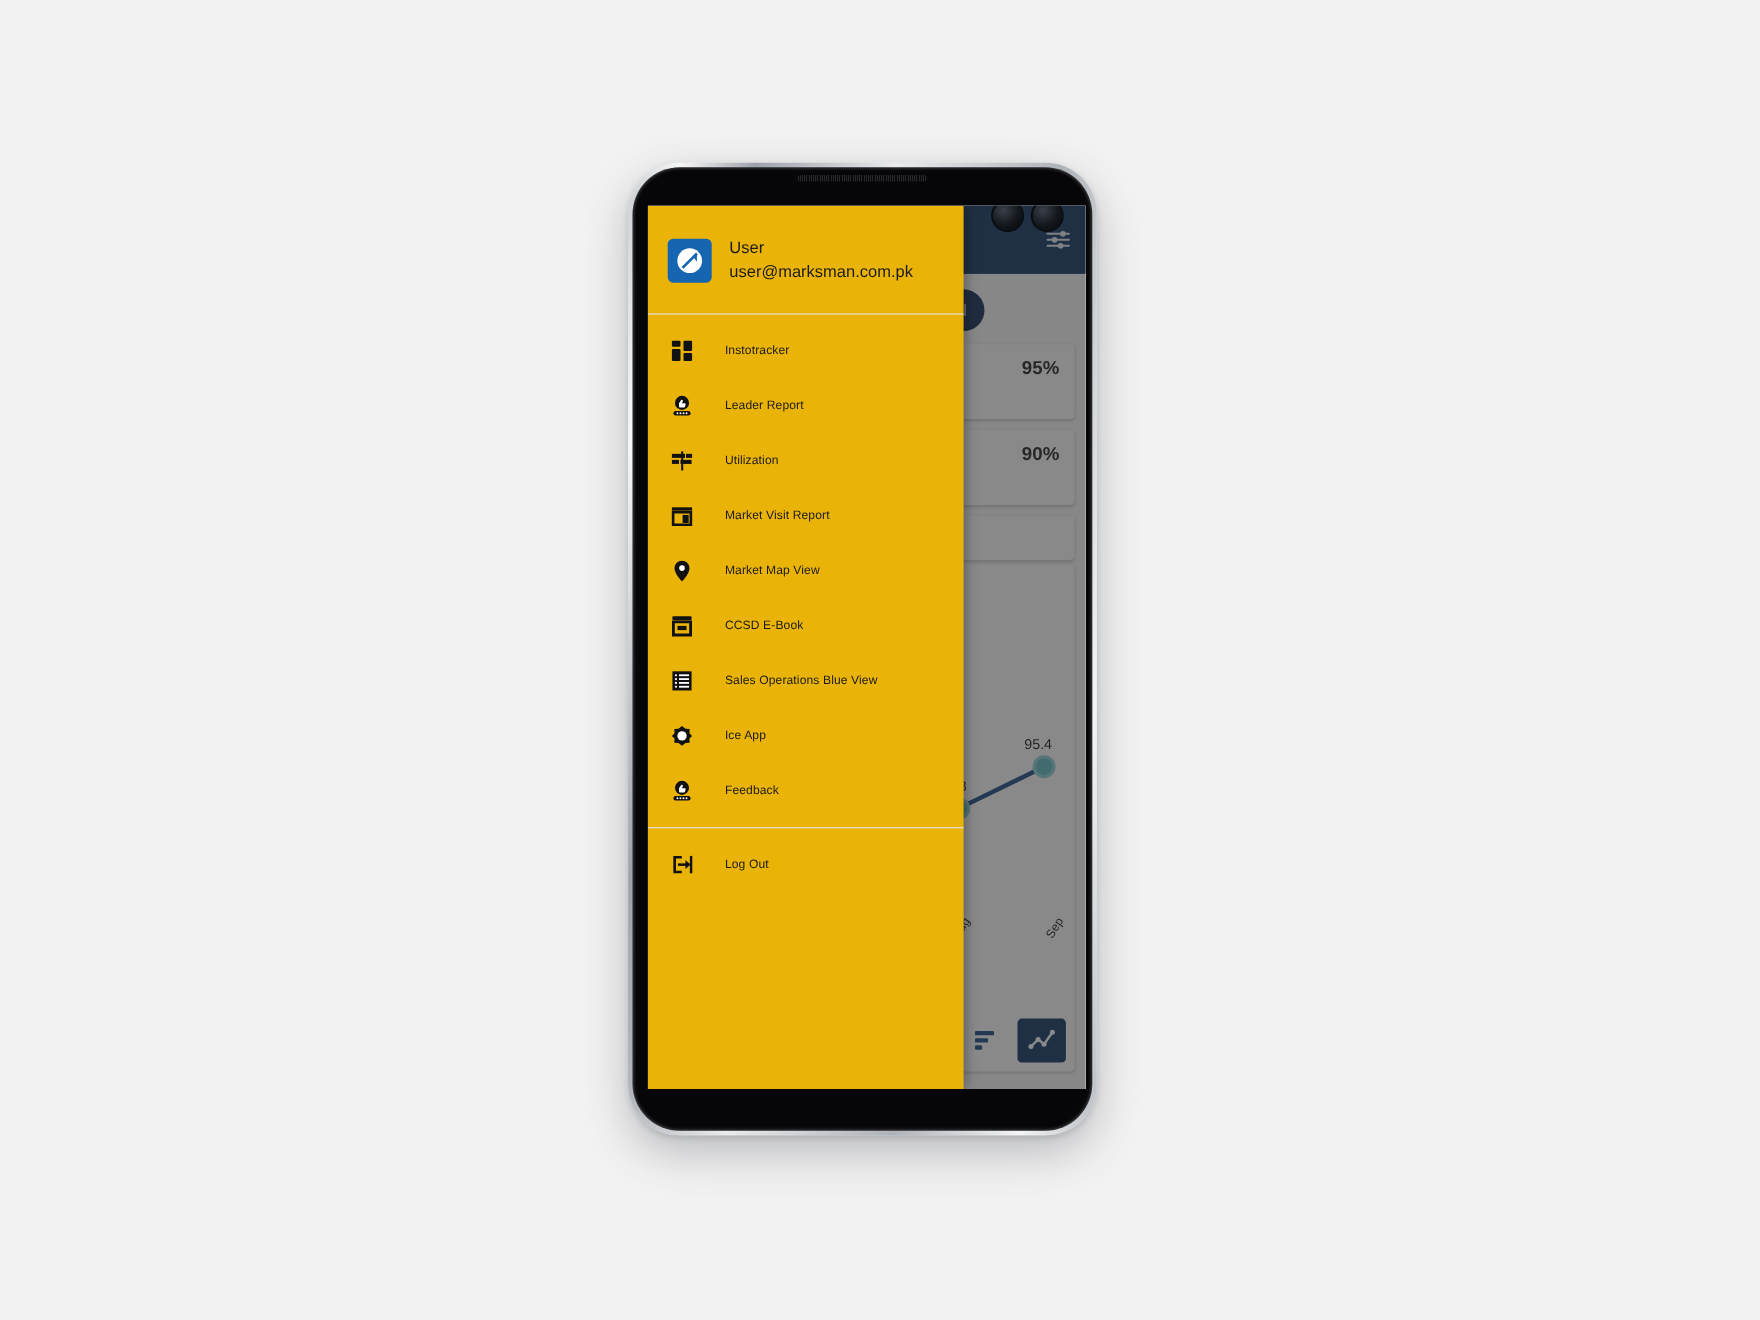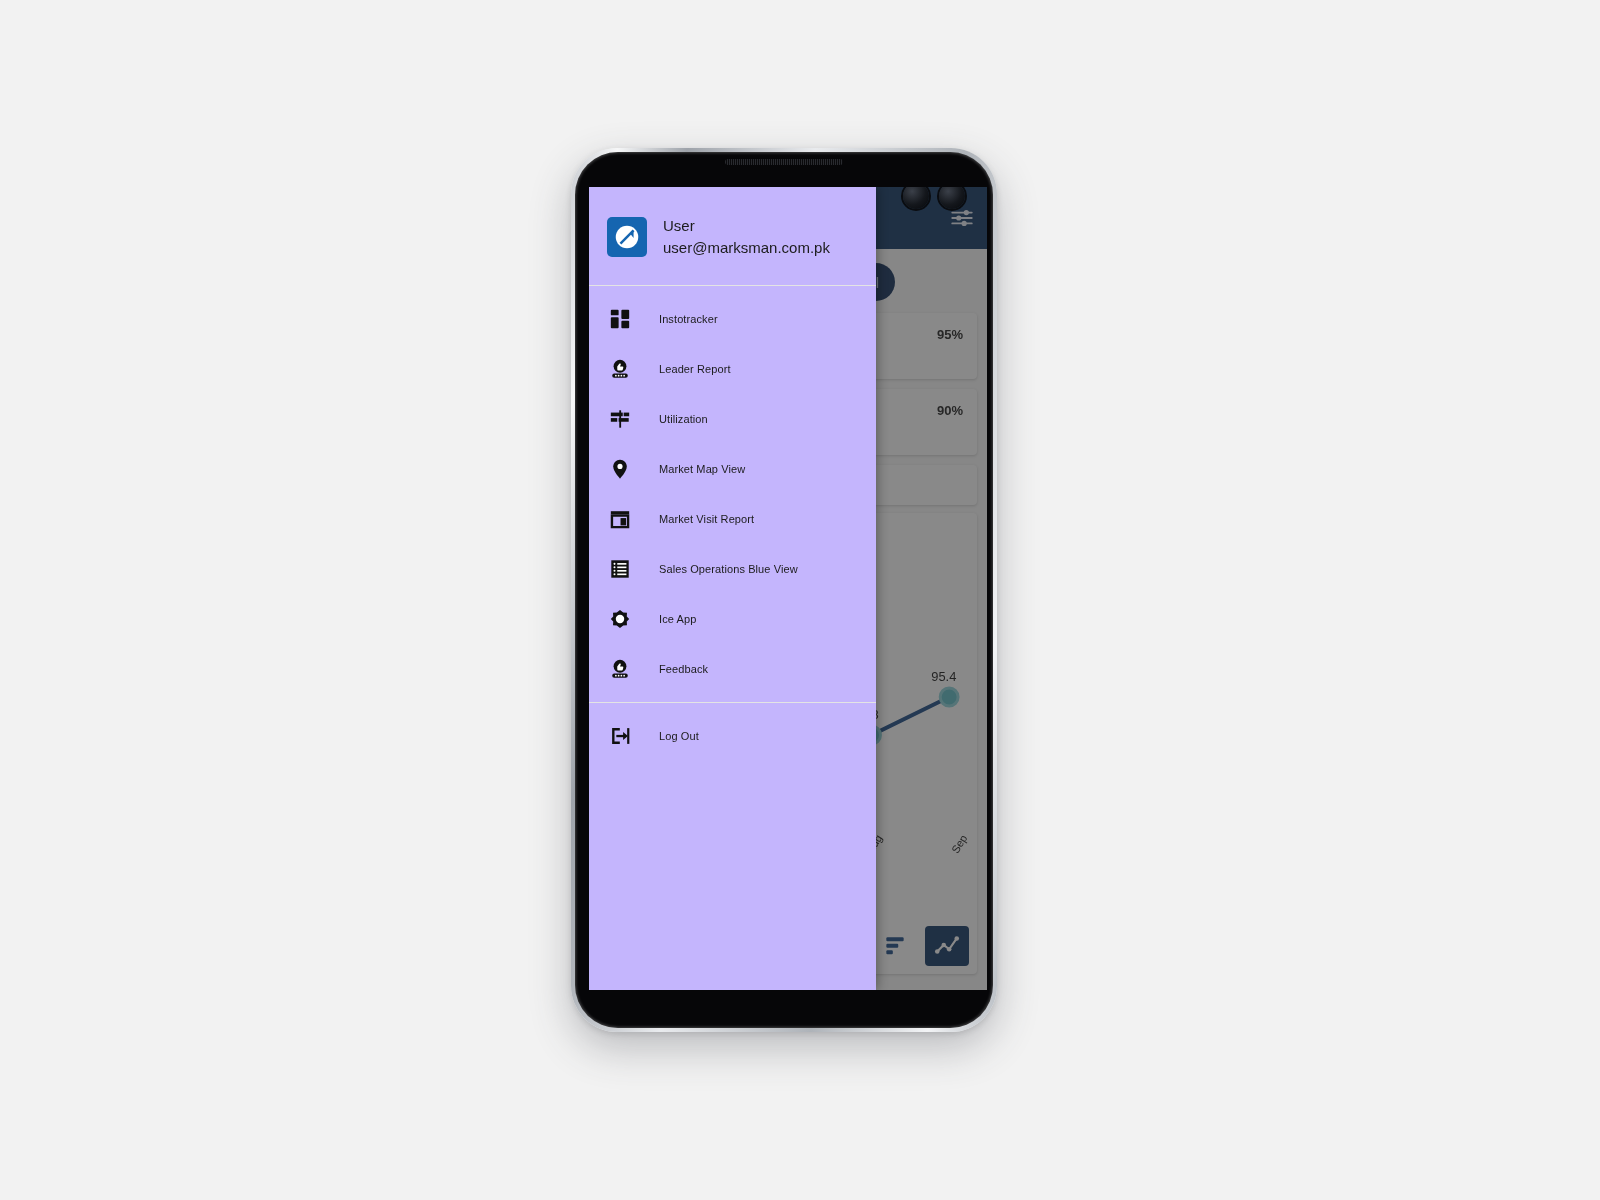--- a/index.html
+++ b/index.html
@@ -71,21 +71,21 @@
     font-size: 15px; padding: 0 16px;
   }
   .cards { position: absolute; top: 126px; left: 10px; right: 10px; }
   .stat-card {
     background: #ffffff; border-radius: 4px;
     margin-bottom: 10px; padding: 12px 14px 14px 14px;
     box-shadow: 0 1px 3px rgba(0,0,0,0.18);
   }
   .stat-top { display: flex; justify-content: space-between; align-items: baseline; }
   .stat-title { font-size: 16px; font-weight: bold; color: #262626; }
-  .stat-value { font-size: 13px; font-weight: bold; color: #262626; }
+  .stat-value { font-size: 17px; font-weight: bold; color: #262626; }
   .stat-sub { font-size: 14px; color: #8c8c8c; margin-top: 6px; }
   .stat-card.slim { height: 40px; padding: 10px 14px; }
 
   .chart-panel {
     position: absolute; left: 10px; right: 10px; top: 326px; bottom: 16px;
     background: #ffffff; border-radius: 4px;
     box-shadow: 0 1px 3px rgba(0,0,0,0.18);
     overflow: hidden;
   }
   .chart-svg { position: absolute; left: 0; top: 6px; width: 100%; height: 330px; }
@@ -109,21 +109,21 @@
   }
   .tgl.active { background: #143a66; }
 
   
   .scrim { position: absolute; inset: 0; background: rgba(40,40,40,0.55); }
 
   
   .drawer {
     position: absolute; left: 0; top: 0;
     width: 287px; height: 100%;
-    background: #c4b5fd;
+    background: #eab308;
     box-shadow: 2px 0 10px rgba(0,0,0,0.32);
     display: flex; flex-direction: column;
   }
   .drawer-header {
     display: flex; align-items: center; gap: 16px;
     padding: 28px 18px 26px 18px;
     border-bottom: 1px solid #e4e4e4;
   }
   .avatar-logo {
     width: 40px; height: 40px; border-radius: 5px;
@@ -323,38 +323,48 @@
                   </g>
                   <rect x="11.2" y="2.5" width="2" height="19" fill="#111"></rect>
                 </svg>
               </span>
               <span class="nav-label">Utilization</span>
             </div>
 
             <div class="nav-item">
               <span class="nav-icon">
                 <svg width="22" height="22" viewBox="0 0 24 24">
-                  <path d="M12 2 C7.9 2 4.6 5.3 4.6 9.4 C4.6 15 12 22.5 12 22.5 S19.4 15 19.4 9.4 C19.4 5.3 16.1 2 12 2 z" fill="#111"></path>
-                  <circle cx="12" cy="9.2" r="2.8" fill="#fff"></circle>
-                </svg>
-              </span>
-              <span class="nav-label">Market Map View</span>
-            </div>
-
-            <div class="nav-item">
-              <span class="nav-icon">
-                <svg width="22" height="22" viewBox="0 0 24 24">
                   <rect x="2" y="3.5" width="20" height="3.2" fill="#111"></rect>
                   <path d="M3.2 8.2 h17.6 v12.6 h-17.6 z" fill="none" stroke="#111" stroke-width="2.6"></path>
                   <rect x="12.6" y="11" width="6" height="8" fill="#111"></rect>
                 </svg>
               </span>
               <span class="nav-label">Market Visit Report</span>
             </div>
 
+            <div class="nav-item">
+              <span class="nav-icon">
+                <svg width="22" height="22" viewBox="0 0 24 24">
+                  <path d="M12 2 C7.9 2 4.6 5.3 4.6 9.4 C4.6 15 12 22.5 12 22.5 S19.4 15 19.4 9.4 C19.4 5.3 16.1 2 12 2 z" fill="#111"></path>
+                  <circle cx="12" cy="9.2" r="2.8" fill="#fff"></circle>
+                </svg>
+              </span>
+              <span class="nav-label">Market Map View</span>
+            </div>
+
+            <div class="nav-item">
+              <span class="nav-icon">
+                <svg width="22" height="22" viewBox="0 0 24 24">
+                  <rect x="2.5" y="2.5" width="19" height="4" rx="1" fill="#111"></rect>
+                  <path d="M3.5 8 h17 v13 h-17 z" fill="none" stroke="#111" stroke-width="2.8"></path>
+                  <rect x="7.5" y="12" width="9" height="4.2" fill="#111"></rect>
+                </svg>
+              </span>
+              <span class="nav-label">CCSD E-Book</span>
+            </div>
 
             <div class="nav-item">
               <span class="nav-icon">
                 <svg width="22" height="22" viewBox="0 0 24 24">
                   <rect x="2.5" y="2.5" width="19" height="19" fill="#111"></rect>
                   <g fill="#fff">
                     <circle cx="6" cy="6.4" r="1.1"></circle>
                     <circle cx="6" cy="10.2" r="1.1"></circle>
                     <circle cx="6" cy="14" r="1.1"></circle>
                     <circle cx="6" cy="17.8" r="1.1"></circle>

